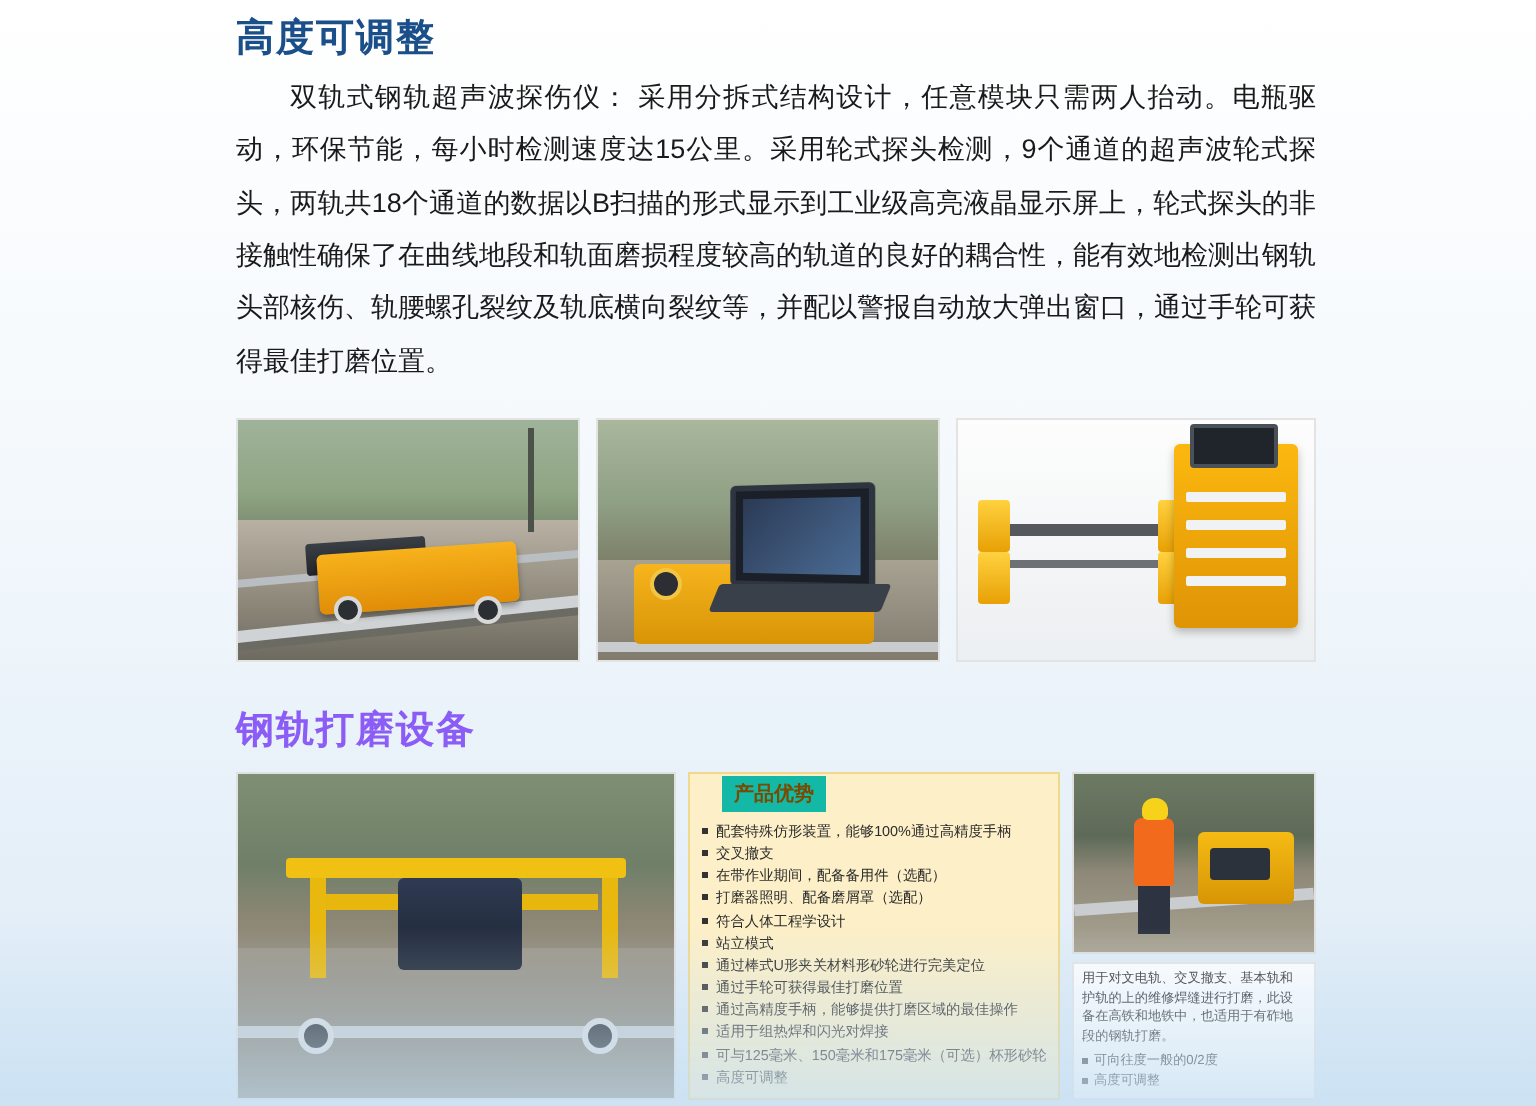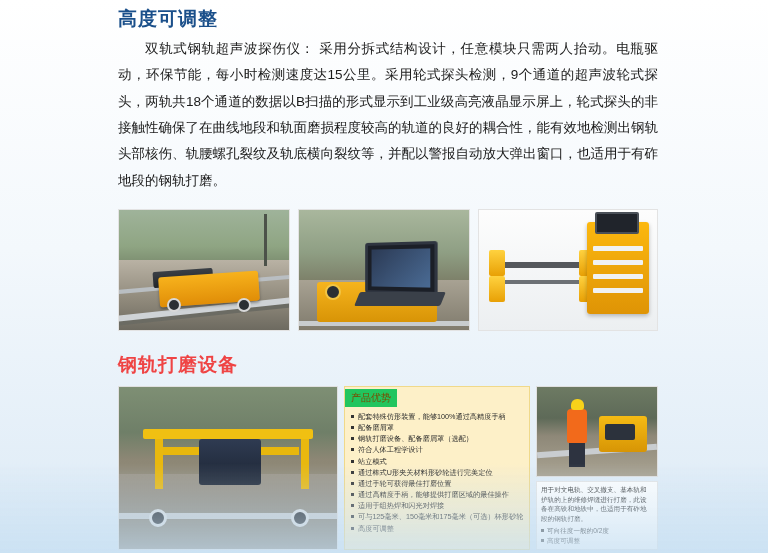--- a/index.html
+++ b/index.html
@@ -89,21 +89,21 @@
   .p3 .unit { position:absolute; right:8px; top:12px; width:62px; height:92px; background:linear-gradient(180deg,#fcb80f,#df9405); border-radius:3px; box-shadow:0 2px 4px rgba(0,0,0,.25); }
   .p3 .unit .scr { position:absolute; left:8px; top:-10px; width:44px; height:22px; background:#20242b; border:2px solid #4a5058; border-radius:2px; }
   .p3 .unit .slot { position:absolute; left:6px; width:50px; height:5px; background:#f0f2f3; border-radius:1px; }
 
   
   .sec2-title {
     position: absolute;
     left: 118px; top: 352px;
     font-size: 19px;
     font-weight: bold;
-    color: #ef4444;
+    color: #8b5cf6;
     letter-spacing: 1px;
   }
   .sec2-row {
     position: absolute;
     left: 118px; top: 386px;
     width: 540px; height: 164px;
     display: flex;
     gap: 6px;
   }
   
@@ -126,26 +126,27 @@
 
   
   .adv {
     position: relative;
     width: 186px;
     background: #fdf0c8;
     border: 1px solid #f0d98a;
     padding: 0;
   }
   .adv-head {
-    background: #22c55e;
+    background: #14b8a6;
     color: #7a4a00;
     font-size: 10px;
-    font-weight: normal;
+    font-weight: bold;
     padding: 2px 6px;
     display: inline-block;
+    margin-left: 16px;
   }
   .adv-list {
     margin: 0;
     padding: 4px 6px 0 6px;
     list-style: none;
   }
   .adv-list li {
     font-size: 7.2px;
     line-height: 1.55;
     color: #2b2b2b;
@@ -207,21 +208,21 @@
     background: linear-gradient(180deg, rgba(210,230,245,0) 0%, rgba(198,223,242,.75) 100%);
     pointer-events: none;
   }
 </style>
 </head>
 <body>
 
 <div class="page">
 
   <div class="sec1-title">高度可调整</div>
-  <div class="sec1-body">双轨式钢轨超声波探伤仪： 采用分拆式结构设计，任意模块只需两人抬动。电瓶驱动，环保节能，每小时检测速度达15公里。采用轮式探头检测，9个通道的超声波轮式探头，两轨共18个通道的数据以B扫描的形式显示到工业级高亮液晶显示屏上，轮式探头的非接触性确保了在曲线地段和轨面磨损程度较高的轨道的良好的耦合性，能有效地检测出钢轨头部核伤、轨腰螺孔裂纹及轨底横向裂纹等，并配以警报自动放大弹出窗口，也适用于有砟地段的钢轨打磨。</div>
+  <div class="sec1-body">双轨式钢轨超声波探伤仪： 采用分拆式结构设计，任意模块只需两人抬动。电瓶驱动，环保节能，每小时检测速度达15公里。采用轮式探头检测，9个通道的超声波轮式探头，两轨共18个通道的数据以B扫描的形式显示到工业级高亮液晶显示屏上，轮式探头的非接触性确保了在曲线地段和轨面磨损程度较高的轨道的良好的耦合性，能有效地检测出钢轨头部核伤、轨腰螺孔裂纹及轨底横向裂纹等，并配以警报自动放大弹出窗口，通过手轮可获得最佳打磨位置。</div>
 
   <div class="photo-row">
     <div class="photo p1">
       <span class="sky"></span>
       <span class="ballast"></span>
       <span class="rail-b"></span>
       <span class="rail-a"></span>
       <span class="cart2"></span>
       <span class="cart"></span>
       <span class="wheel w1"></span>
@@ -271,22 +272,23 @@
       <span class="arm a2"></span>
       <span class="mbody"></span>
       <span class="whl w1"></span>
       <span class="whl w2"></span>
     </div>
 
     <div class="adv">
       <div class="adv-head">产品优势</div>
       <ul class="adv-list">
         <li>配套特殊仿形装置，能够100%通过高精度手柄</li>
-        <li>配备磨屑罩</li>
-        <li>钢轨打磨设备、配备磨屑罩（选配）</li>
+        <li>交叉撤支</li>
+        <li>在带作业期间，配备备用件（选配）</li>
+        <li>打磨器照明、配备磨屑罩（选配）</li>
         <li>符合人体工程学设计</li>
         <li>站立模式</li>
         <li>通过棒式U形夹关材料形砂轮进行完美定位</li>
         <li>通过手轮可获得最佳打磨位置</li>
         <li>通过高精度手柄，能够提供打磨区域的最佳操作</li>
         <li>适用于组热焊和闪光对焊接</li>
         <li>可与125毫米、150毫米和175毫米（可选）杯形砂轮配套使用，甚至可以用于高轨型材</li>
         <li>高度可调整</li>
       </ul>
     </div>

